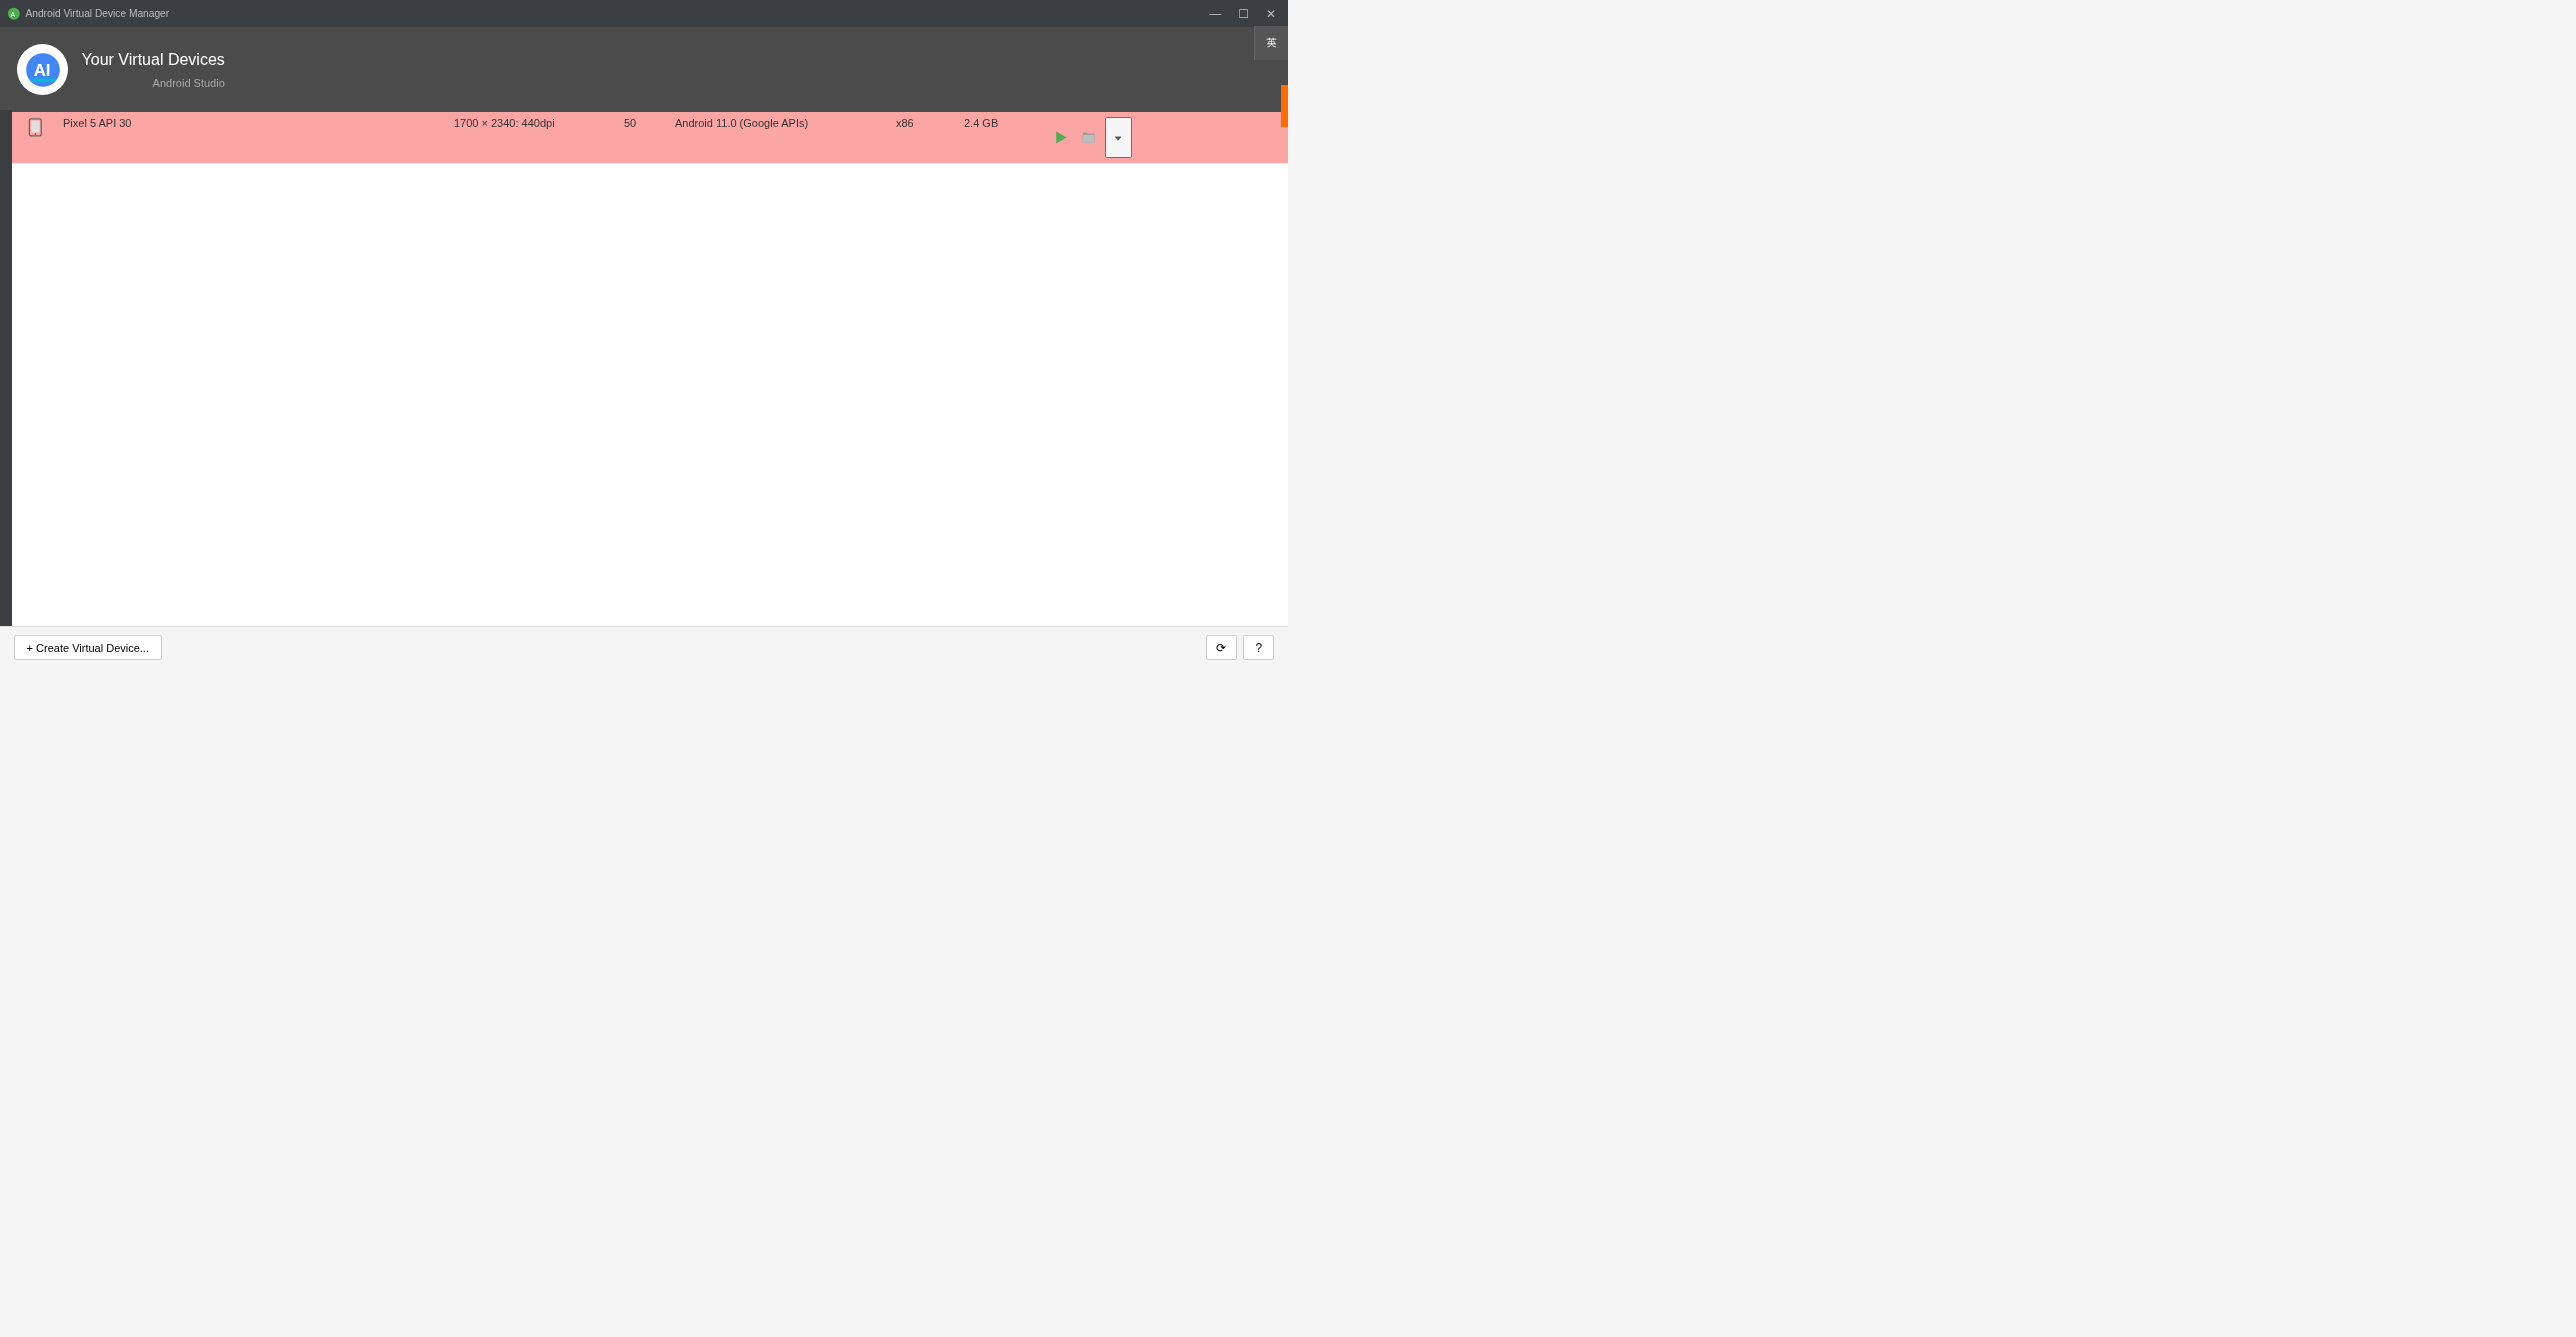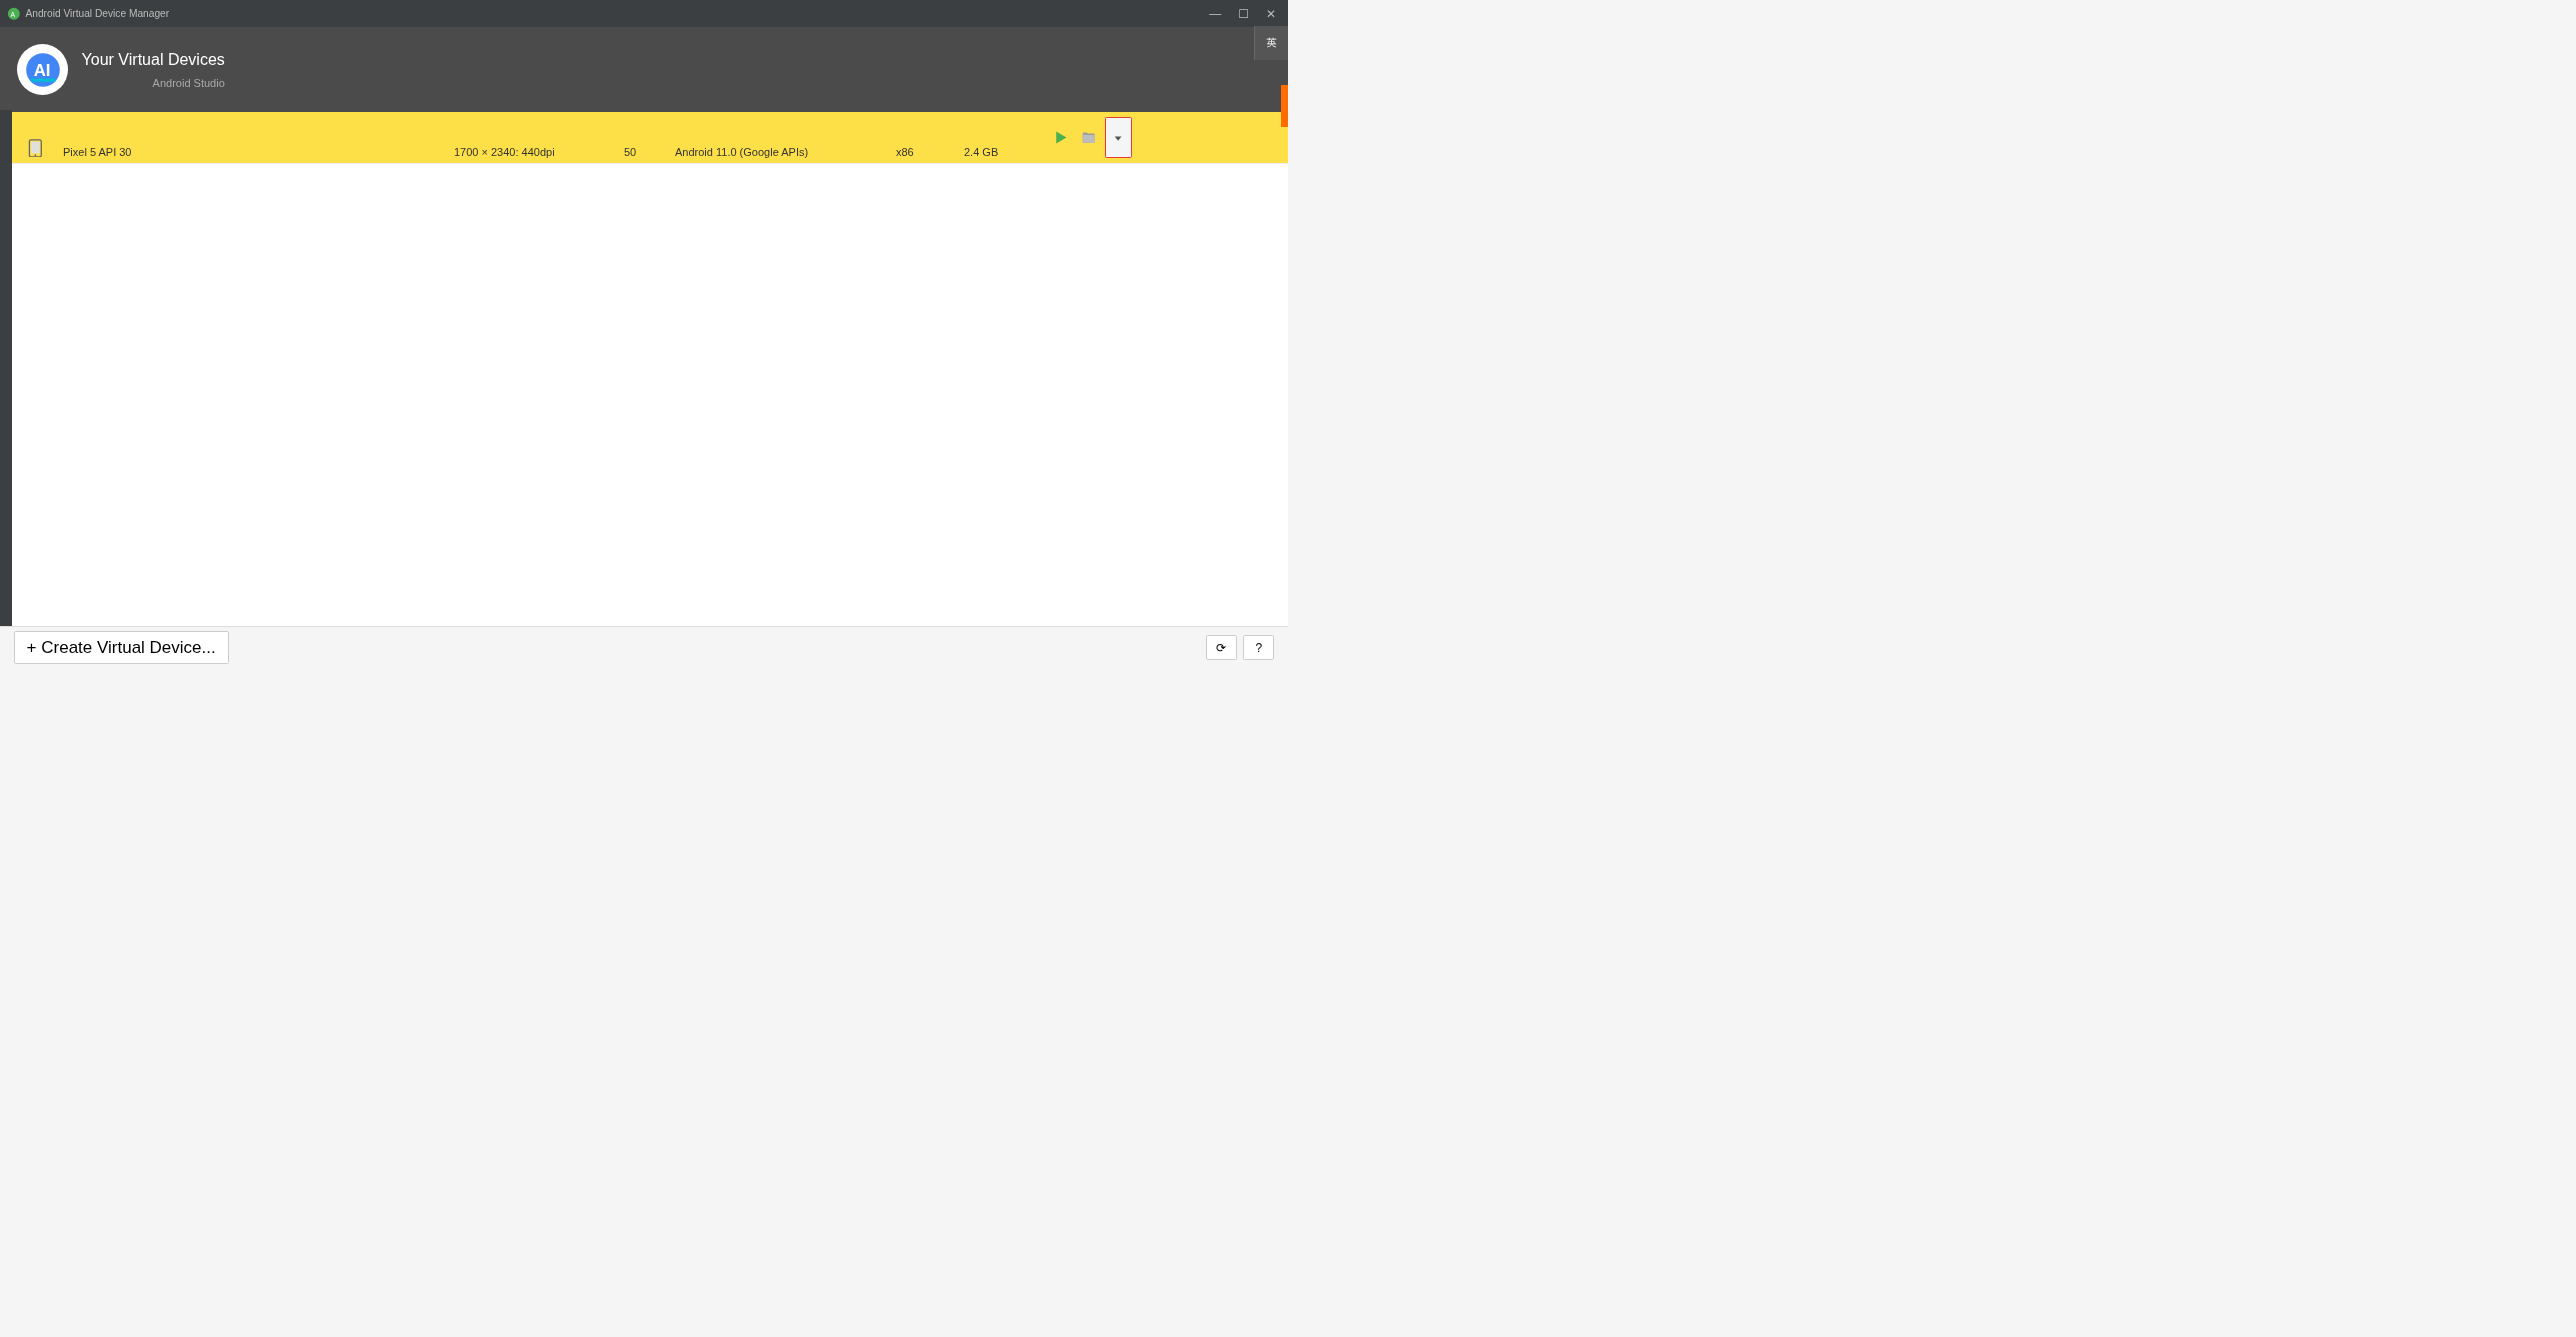--- a/index.html
+++ b/index.html
@@ -122,26 +122,26 @@
       align-items: center;
       border-bottom: 0.8px solid #dddddd;
       background: #f5f5f5;
       padding: 5.1px 0;
       font-size: 10.2px;
       color: #333;
       font-weight: 500;
     }
     .table-row {
       display: flex;
-      align-items: flex-end;
+      align-items: flex-start;
       border-bottom: 0.8px solid #eeeeee;
       padding: 5.1px 0;
       font-size: 11px;
       color: #333;
-      background: #fde047;
+      background: #fca5a5;
       min-height: 41px;
     }
 
     .col-type { width: 51px; padding-left: 13.6px; flex-shrink: 0; }
     .col-name { width: 323px; flex-shrink: 0; }
     .col-playstore { width: 68px; flex-shrink: 0; text-align: center; }
     .col-resolution { width: 170px; flex-shrink: 0; }
     .col-api { width: 51px; flex-shrink: 0; }
     .col-target { width: 221px; flex-shrink: 0; }
     .col-cpu { width: 68px; flex-shrink: 0; }
@@ -190,21 +190,21 @@
       display: flex;
       align-items: center;
       justify-content: space-between;
       padding: 0 13.6px;
     }
     .create-btn {
       background: #ffffff;
       border: 0.8px solid #cccccc;
       padding: 5.1px 12px;
       cursor: pointer;
-      font-size: 17px;
+      font-size: 11px;
       border-radius: 1.7px;
       display: flex;
       align-items: center;
       gap: 3.4px;
     }
     .footer-right {
       display: flex;
       gap: 6.8px;
     }
     .icon-btn {

